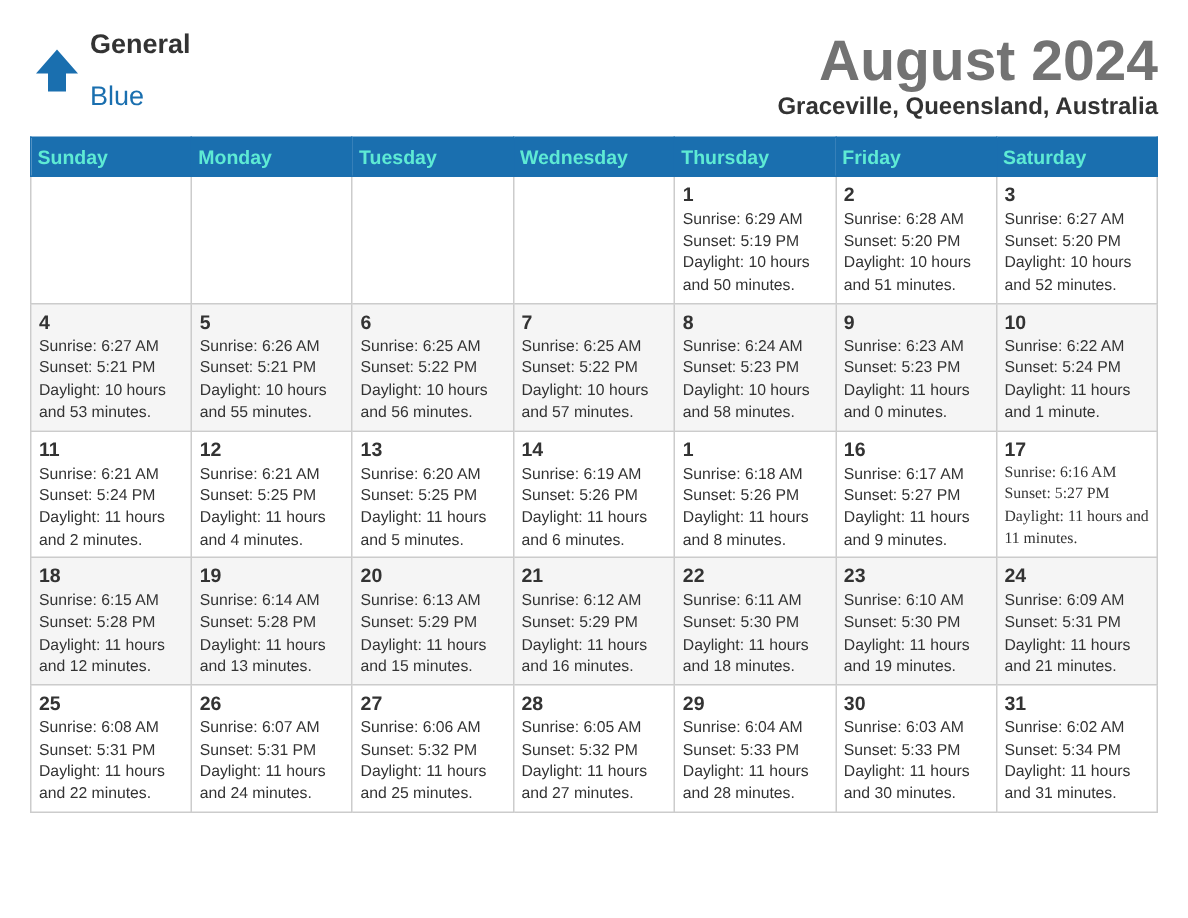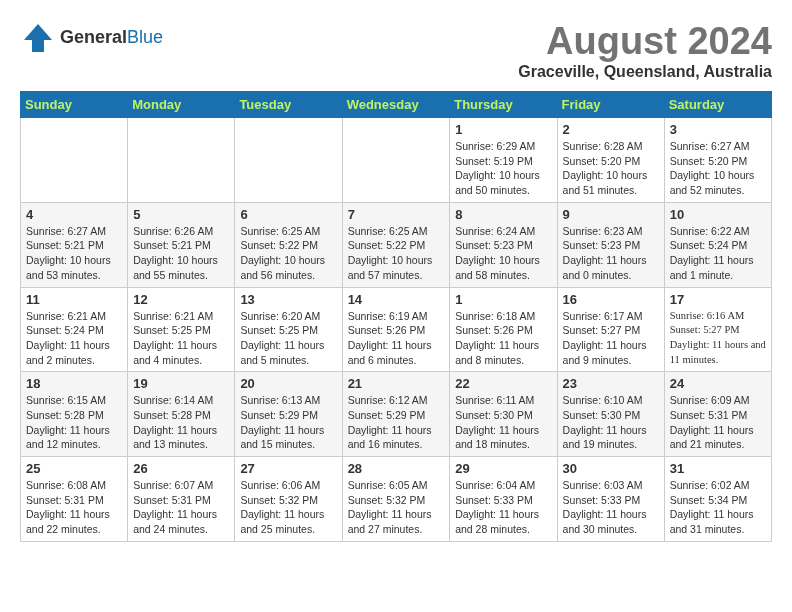--- a/index.html
+++ b/index.html
@@ -15,21 +15,23 @@
       justify-content: space-between;
       align-items: flex-start;
       margin-bottom: 10px;
     }
     .logo {
       display: flex;
       align-items: center;
     }
     .logo-text {
       display: flex;
+      flex-direction: column;
       line-height: 1.1;
+      gap: 15px;
     }
     .logo-general {
       font-size: 18px;
       font-weight: bold;
       color: #333;
     }
     .logo-blue {
       font-size: 18px;
       font-weight: normal;
       color: #1a6faf;
@@ -52,21 +54,21 @@
       color: #333;
       font-weight: bold;
     }
     .calendar {
       width: 100%;
       border-collapse: collapse;
       font-size: 11px;
     }
     .calendar th {
       background: #1a6faf;
-      color: #bef264;
+      color: #5eead4;
       padding: 5px 4px;
       text-align: left;
       font-size: 13px;
       font-weight: bold;
       border: 1px solid #1a6faf;
     }
     .calendar td {
       border: 1px solid #ccc;
       vertical-align: top;
       padding: 4px 5px;

